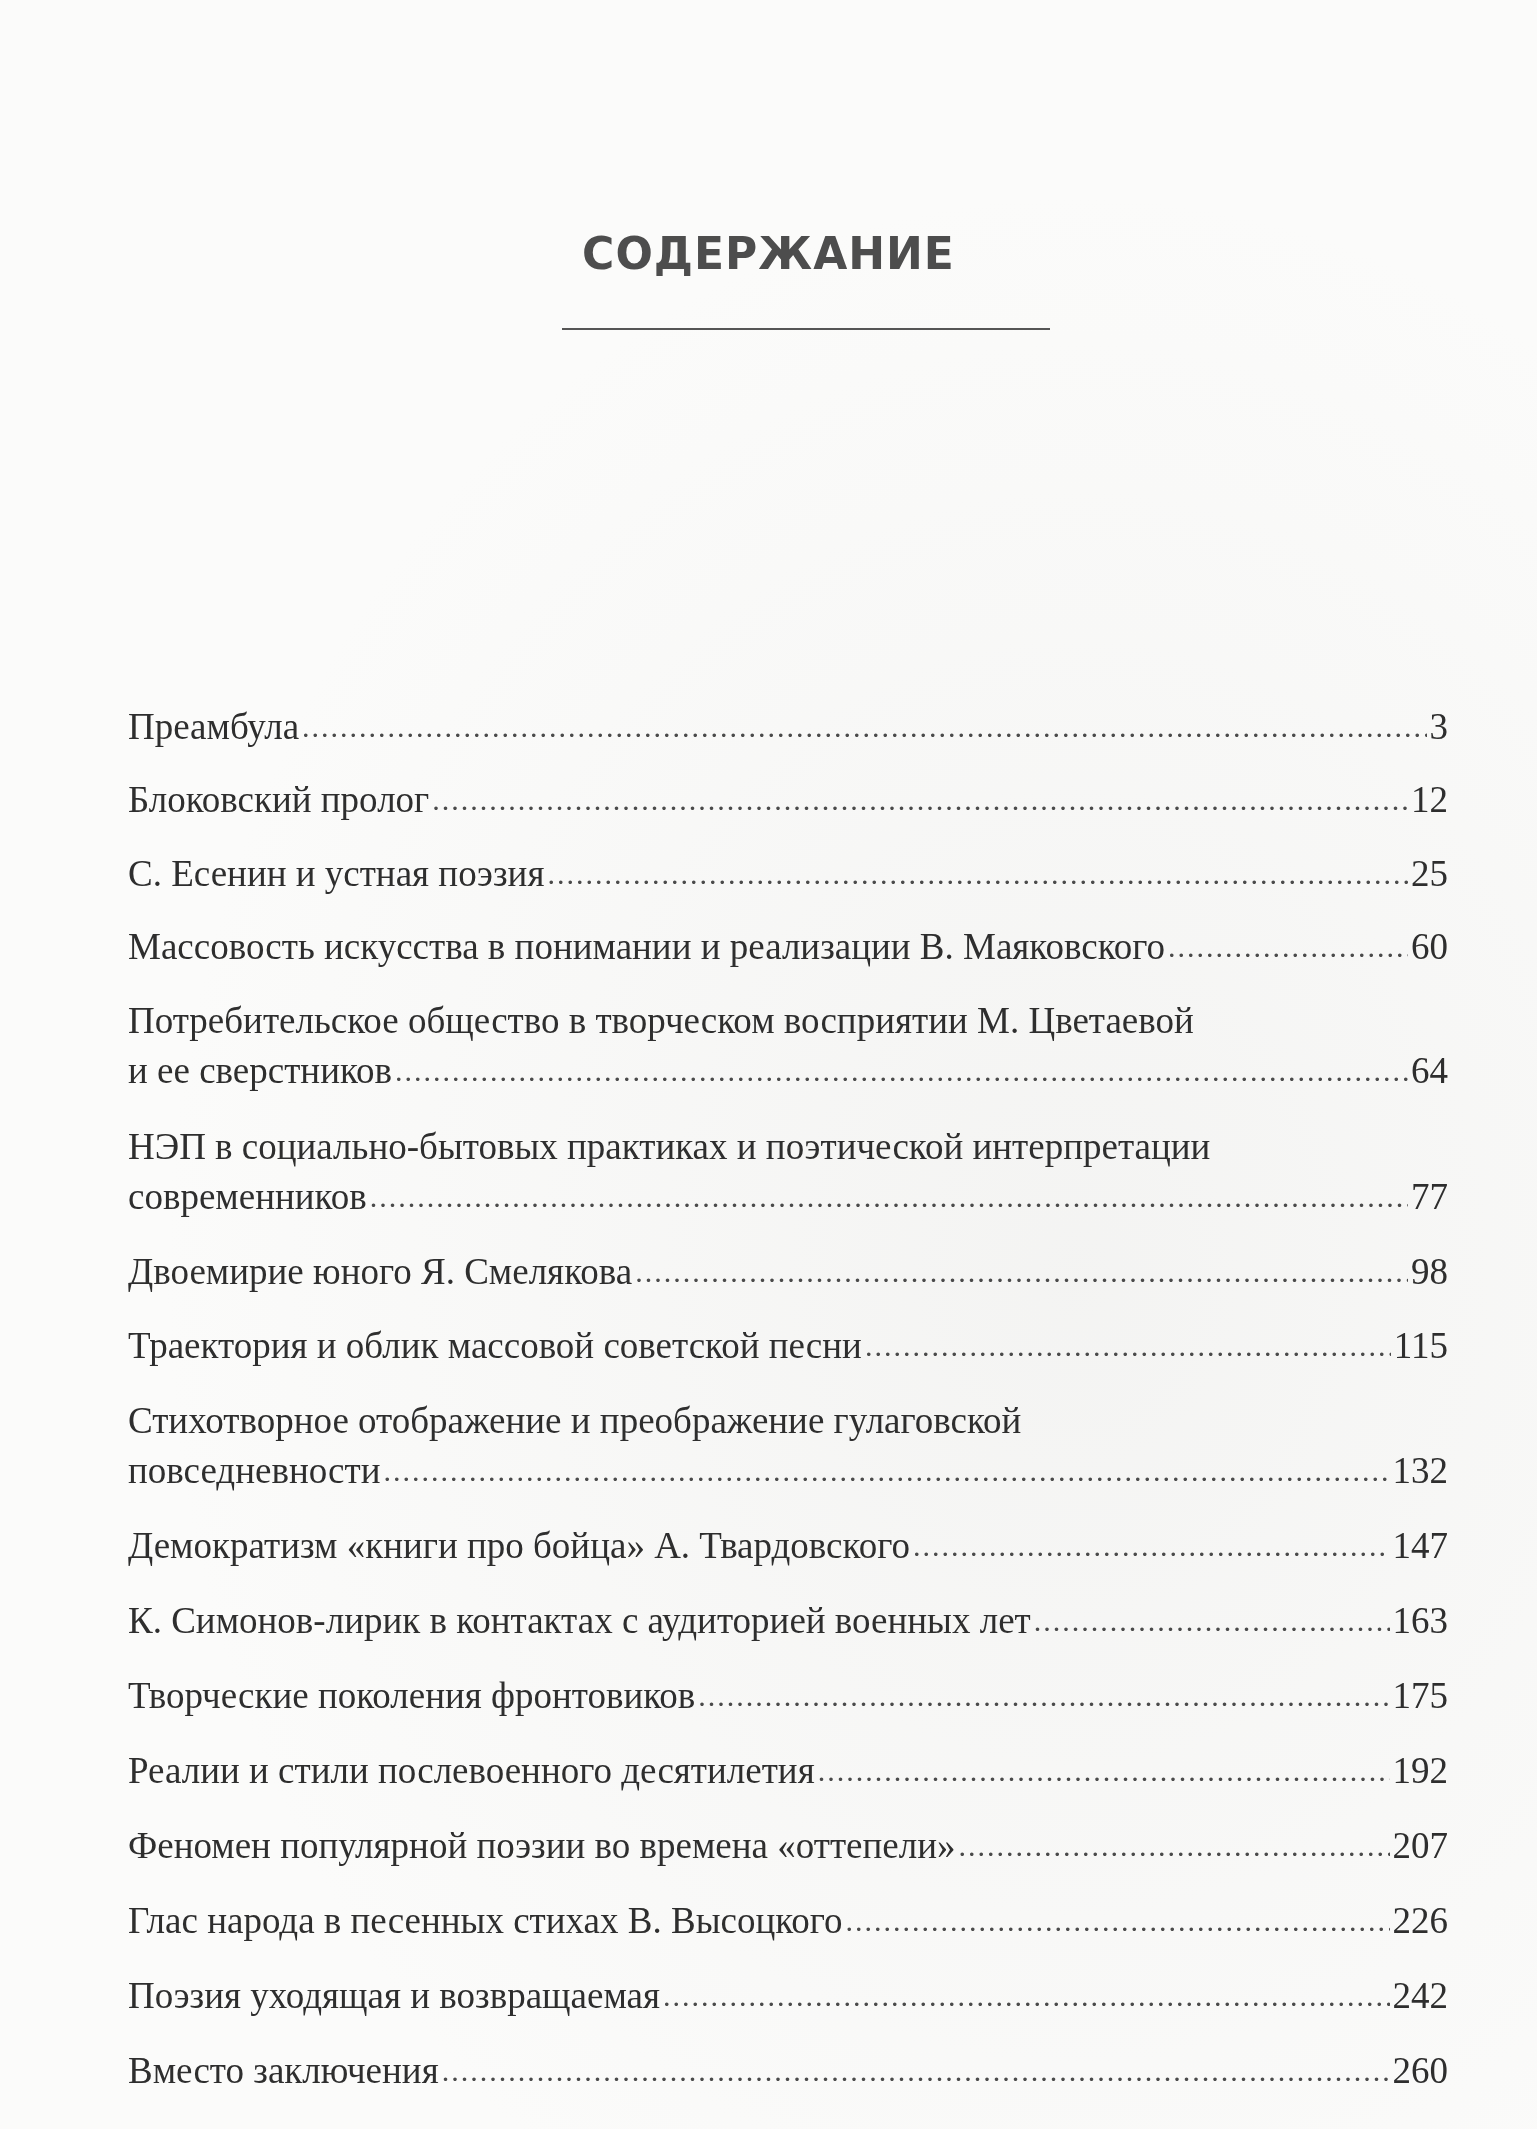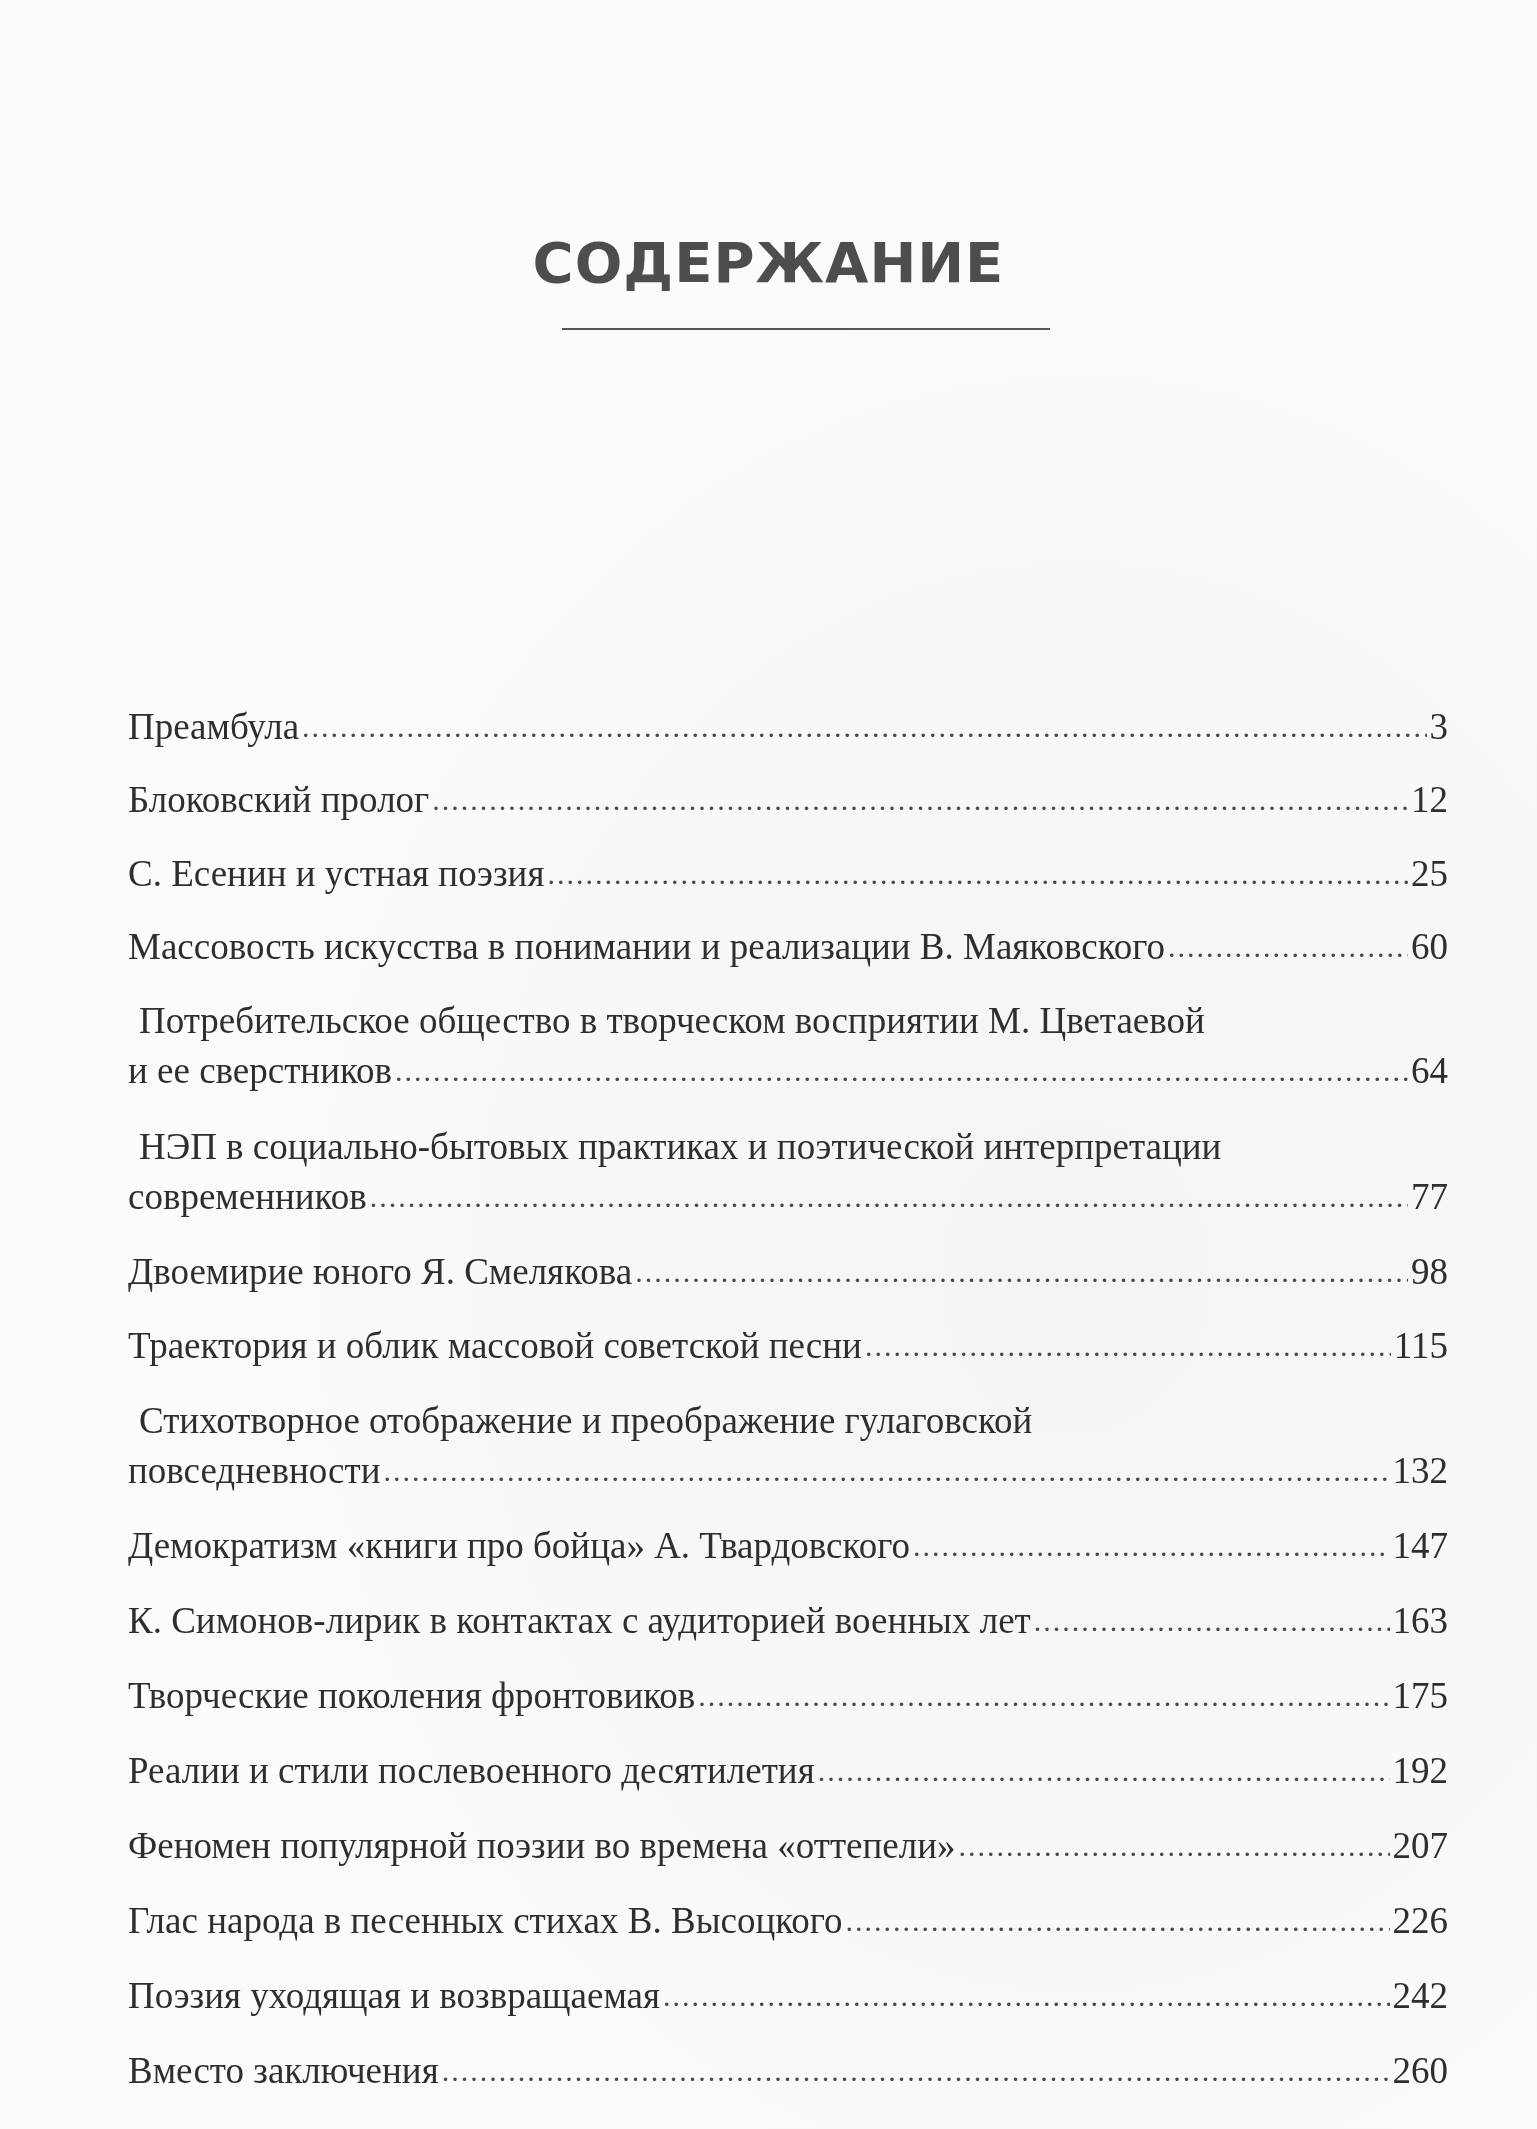--- a/index.html
+++ b/index.html
@@ -25,21 +25,21 @@
       #fbfbfa;
   }
   .title {
     position: absolute;
     left: 0;
     width: 1537px;
     top: 185px;
     text-align: center;
     font-family: "DejaVu Sans", "Liberation Sans", sans-serif;
     font-weight: bold;
-    font-size: 56px;
+    font-size: 44px;
     letter-spacing: 1px;
     color: #4d4d4d;
     line-height: 80px;
   }
   .rule {
     position: absolute;
     left: 562px;
     top: 328px;
     width: 488px;
     height: 0;
@@ -54,21 +54,20 @@
   .entry {
     position: absolute;
     left: 0;
     width: 1320px;
     font-size: 37px;
     line-height: 50px;
   }
   .entry .first-line {
     display: block;
     white-space: nowrap;
-    margin-left: 11px;
   }
   .entry .last-line {
     display: flex;
     align-items: flex-end;
     white-space: nowrap;
   }
   .entry .label { flex: 0 0 auto; }
   .entry .leader {
     flex: 1 1 auto;
     overflow: hidden;

